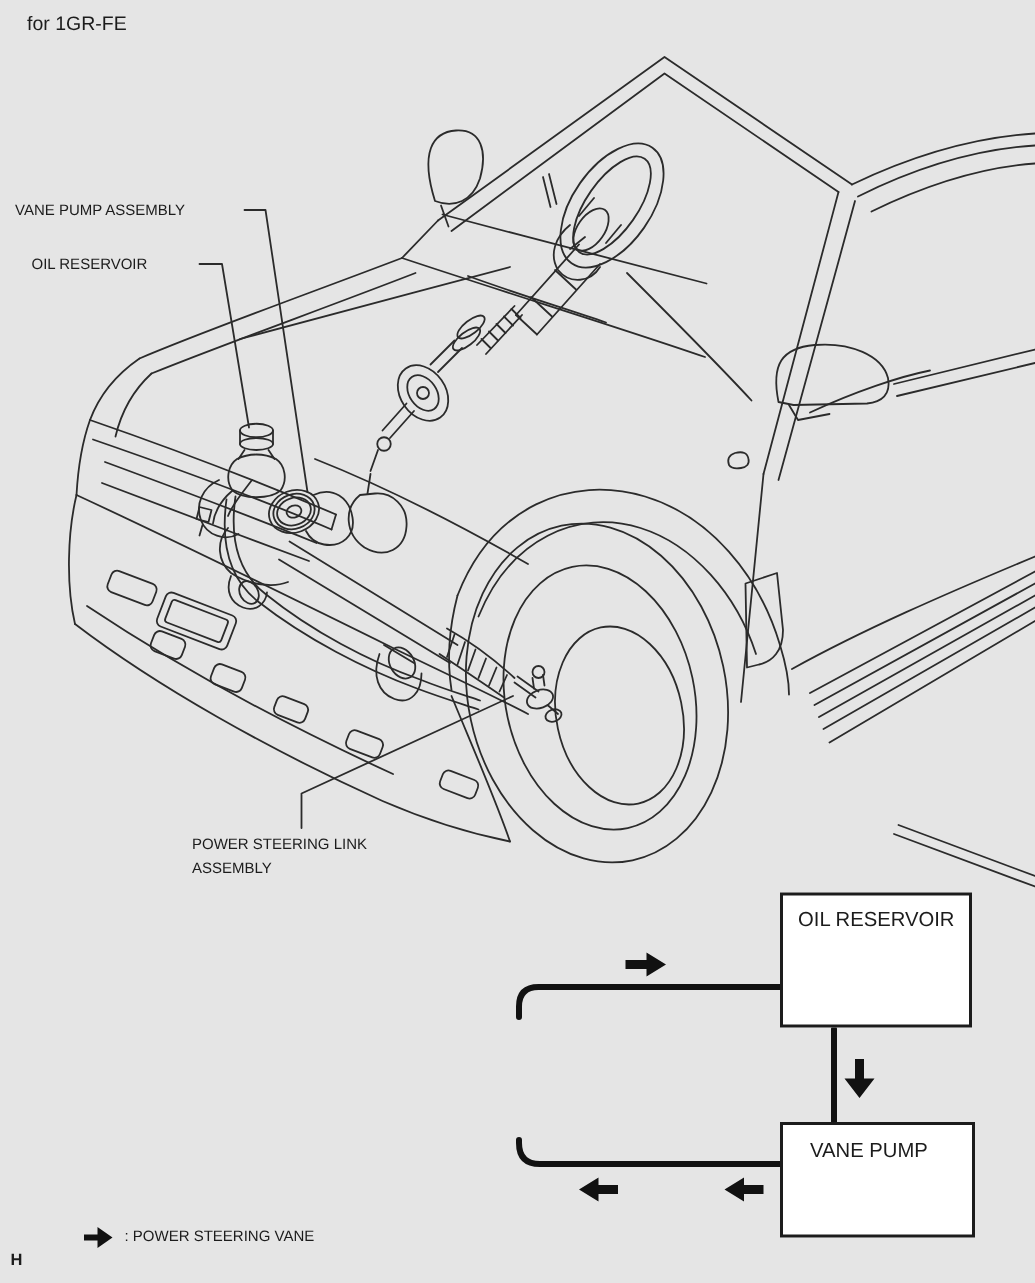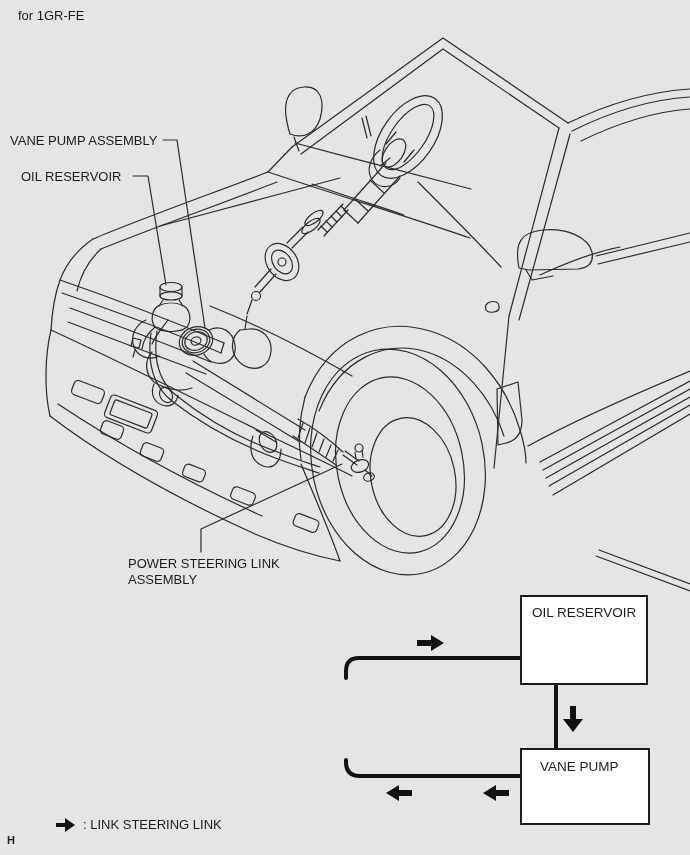--- a/index.html
+++ b/index.html
@@ -1,21 +1,21 @@
 <!DOCTYPE html>
 <html><head>
 <meta charset="utf-8">
 <style>
   html,body{margin:0;padding:0;background:#ffffff;}
   #page{
     position:relative;width:690px;height:855px;background:#e5e5e5;
     font-family:"Liberation Sans", sans-serif;color:#1c1c1c;overflow:hidden;
   }
   .abs{position:absolute;}
-  .lbl{font-size:13px;line-height:16px;color:#1c1c1c;white-space:nowrap;}
+  .lbl{font-size:10px;line-height:16px;color:#1c1c1c;white-space:nowrap;}
   .lbl.wrap{white-space:normal;}
   .flow-box{
     position:absolute;box-sizing:border-box;border:2px solid #1c1c1c;background:#ffffff;
     font-size:13.5px;line-height:16px;color:#1c1c1c;
   }
   #artwork{position:absolute;left:0;top:0;}
   #artwork path,#artwork ellipse,#artwork circle,#artwork rect,#artwork line,#artwork polyline{
     fill:none;stroke:#2b2b2b;stroke-width:1.2;stroke-linecap:round;stroke-linejoin:round;
   }
   #artwork .thick{stroke:#111;stroke-width:4;}
@@ -250,18 +250,18 @@
 
 
   <div class="flow-box" style="left:520px;top:748px;width:130px;height:77px;padding:9px 4px 0 18px;">
     <span>VANE PUMP</span>
   </div>
 
   <div class="abs legend-row" style="left:56px;top:816px;height:18px;">
     <svg width="20" height="16" viewBox="0 0 20 16">
       <polygon points="0,6 9,6 9,1 19,8 9,15 9,10 0,10" fill="#111"></polygon>
     </svg>
-    <span class="lbl">: LINK STEERING LINK</span>
+    <span class="lbl">: POWER STEERING VANE</span>
   </div>
 
   <div class="abs hmark" style="left:7px;top:834px;">H</div>
 
 </div>
 
 </body></html>

